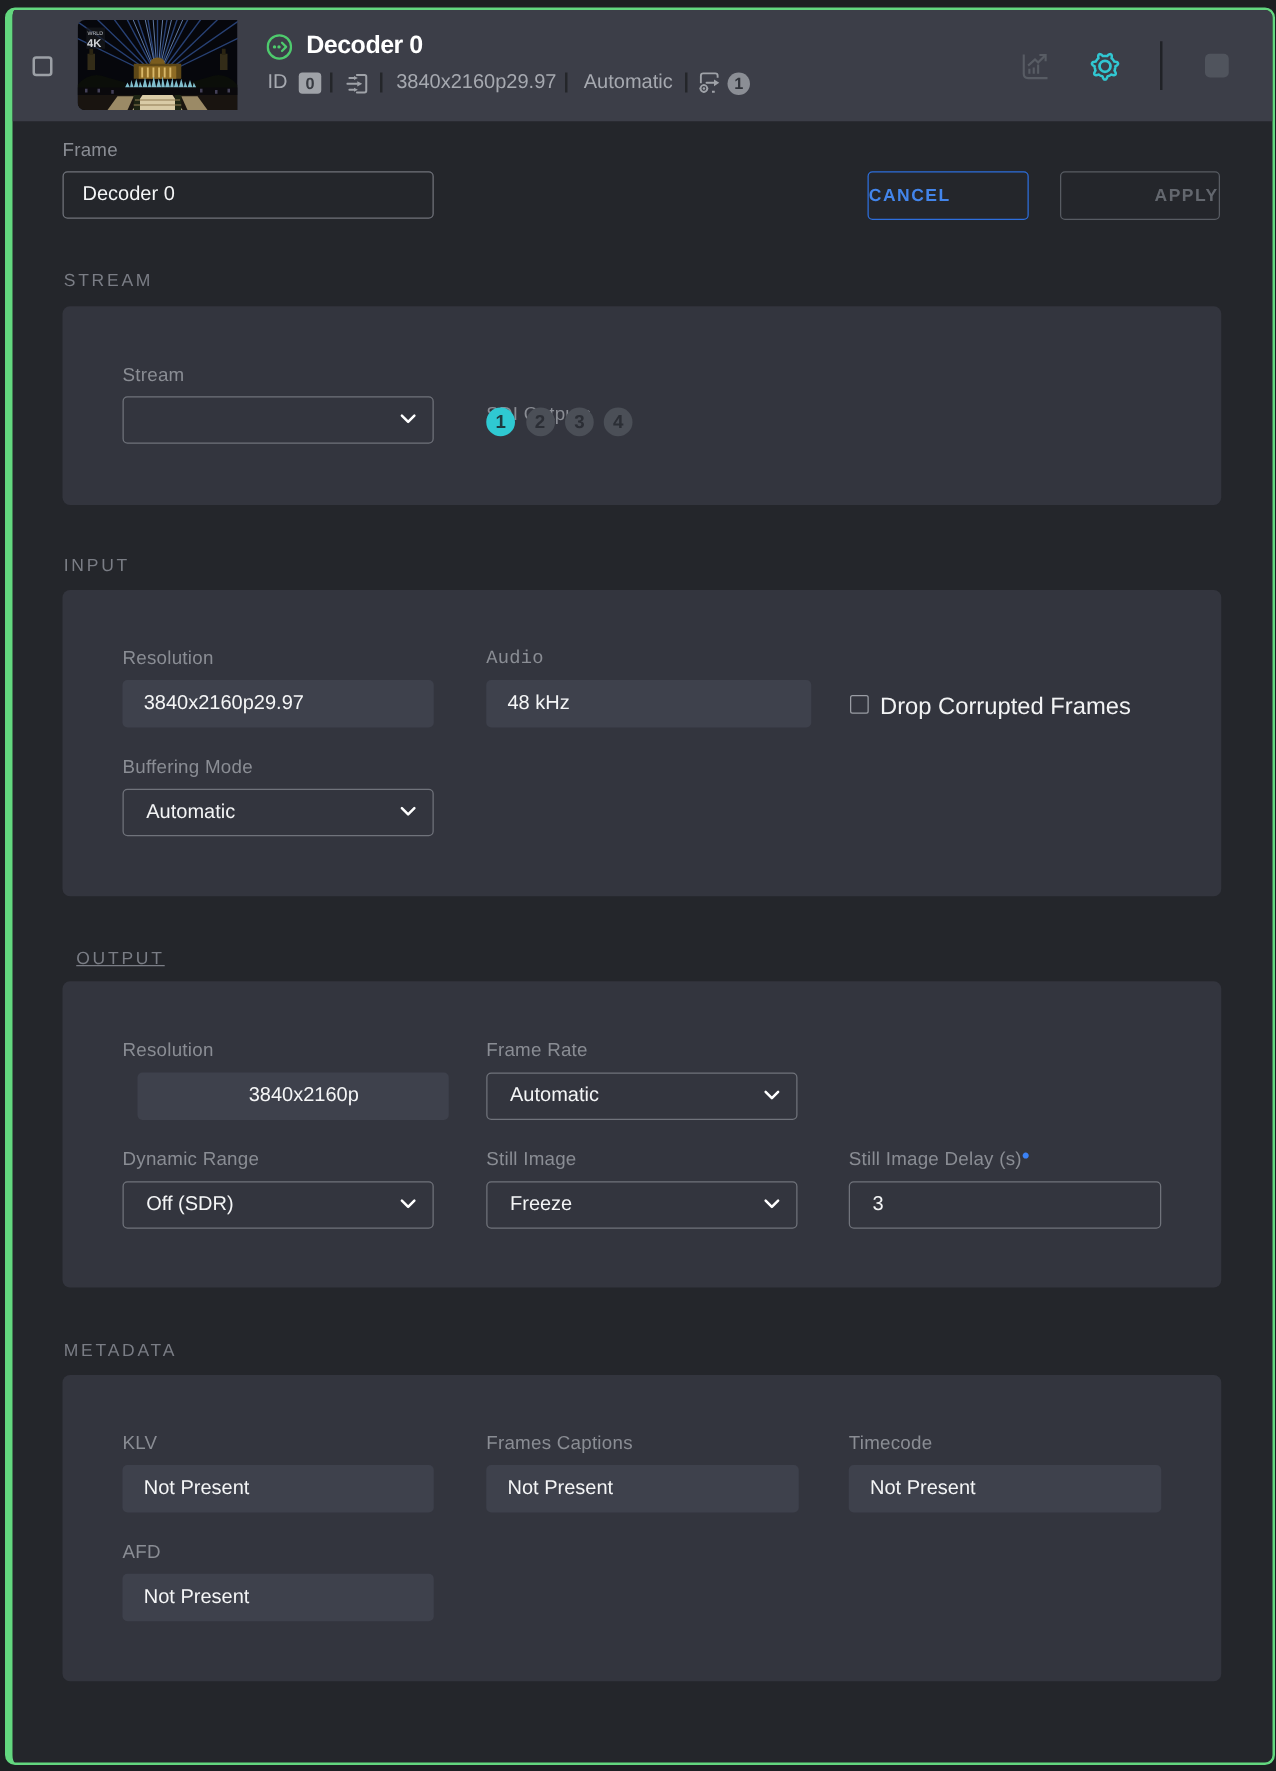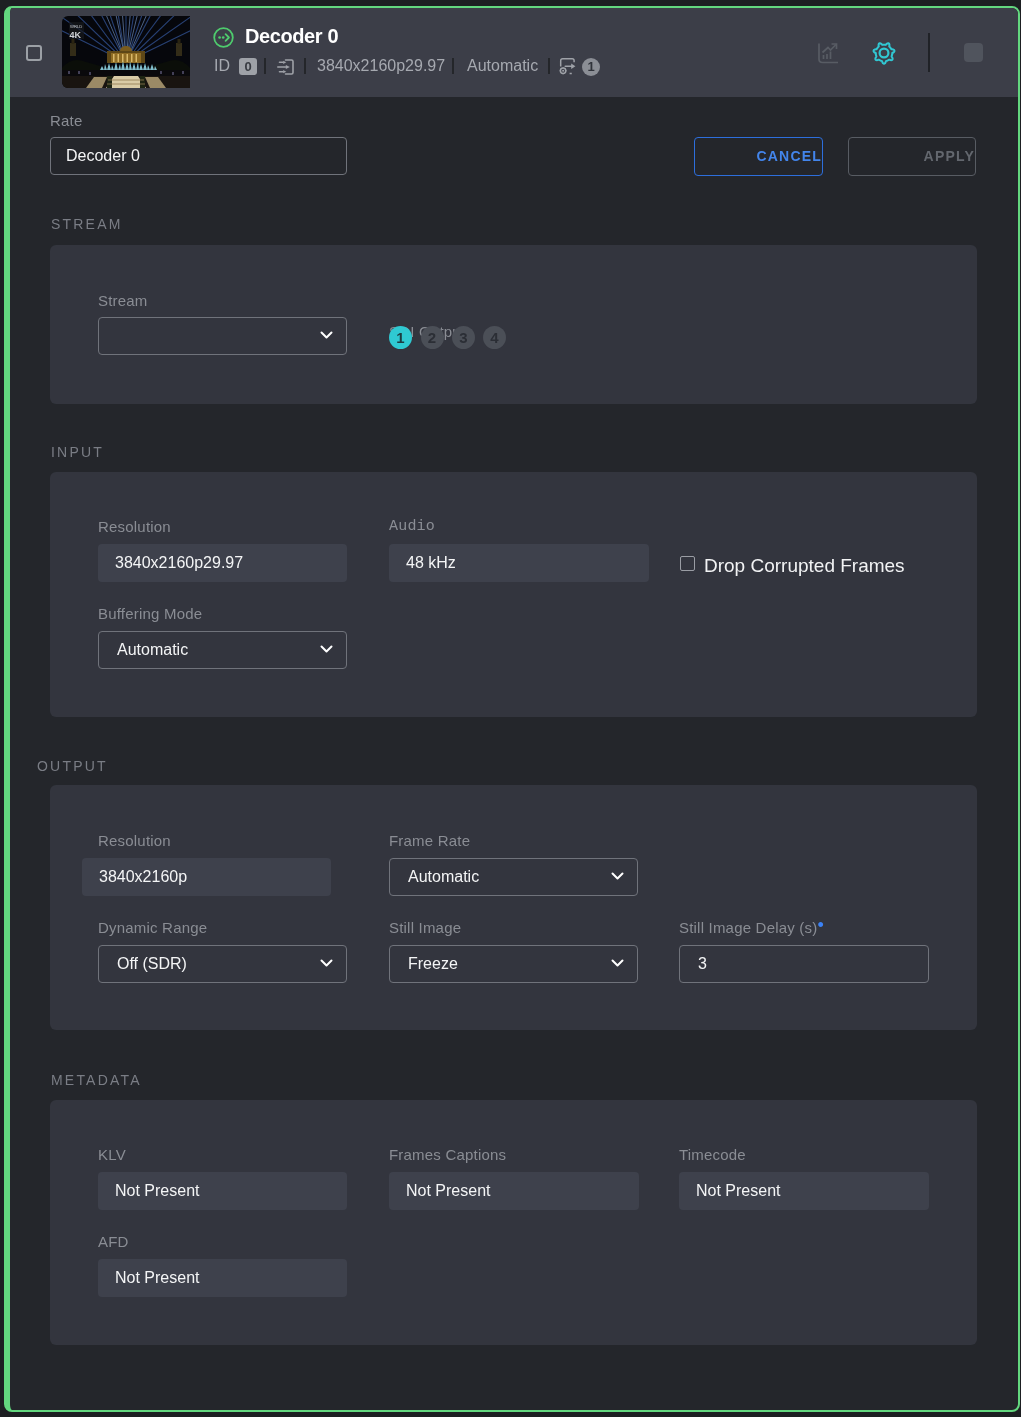--- a/index.html
+++ b/index.html
@@ -164,23 +164,23 @@
     </g>
   </svg>
 
   <svg class="abs" style="left:861px;top:32px;" width="26" height="26" viewBox="0 0 26 26">
     <path d="M21.30,13.00 L21.29,13.43 L21.25,13.87 L21.20,14.30 L21.12,14.73 L21.02,15.15 L20.89,15.56 L20.75,15.97 L20.58,16.38 L20.88,17.02 L21.38,17.84 L21.61,18.59 L21.58,19.23 L21.31,19.73 L20.83,20.05 L20.16,20.16 L19.34,20.04 L18.37,19.63 L17.88,19.71 L17.52,19.96 L17.15,20.19 L16.77,20.40 L16.38,20.58 L15.97,20.75 L15.56,20.89 L15.15,21.02 L14.81,21.50 L14.50,22.46 L14.07,23.14 L13.55,23.56 L13.00,23.70 L12.45,23.56 L11.93,23.14 L11.50,22.46 L11.19,21.50 L10.85,21.02 L10.44,20.89 L10.03,20.75 L9.62,20.58 L9.23,20.40 L8.85,20.19 L8.48,19.96 L8.12,19.71 L7.63,19.63 L6.66,20.04 L5.84,20.16 L5.17,20.05 L4.69,19.73 L4.42,19.23 L4.39,18.59 L4.62,17.84 L5.12,17.02 L5.42,16.38 L5.25,15.97 L5.11,15.56 L4.98,15.15 L4.88,14.73 L4.80,14.30 L4.75,13.87 L4.71,13.43 L4.70,13.00 L3.66,12.51 L3.01,11.95 L2.64,11.36 L2.54,10.78 L2.73,10.25 L3.18,9.81 L3.87,9.50 L4.79,9.35 L5.60,9.23 L5.81,8.85 L6.04,8.48 L6.29,8.12 L6.55,7.78 L6.83,7.45 L7.13,7.13 L7.45,6.83 L7.78,6.55 L7.57,5.53 L7.58,4.65 L7.78,3.96 L8.15,3.49 L8.67,3.26 L9.28,3.30 L9.95,3.61 L10.64,4.20 L11.27,4.88 L11.70,4.80 L12.13,4.75 L12.57,4.71 L13.00,4.70 L13.43,4.71 L13.87,4.75 L14.30,4.80 L14.73,4.88 L15.36,4.20 L16.05,3.61 L16.72,3.30 L17.33,3.26 L17.85,3.49 L18.22,3.96 L18.42,4.65 L18.43,5.53 L18.22,6.55 L18.55,6.83 L18.87,7.13 L19.17,7.45 L19.45,7.78 L19.71,8.12 L19.96,8.48 L20.19,8.85 L20.40,9.23 L21.21,9.35 L22.13,9.50 L22.82,9.81 L23.27,10.25 L23.46,10.78 L23.36,11.36 L22.99,11.95 L22.34,12.51 L21.30,13.00 Z" fill="none" stroke="#31c7d2" stroke-width="2" stroke-linejoin="round"></path>
     <circle cx="13" cy="13" r="4.4" fill="none" stroke="#31c7d2" stroke-width="2.2"></circle>
   </svg>
   <div class="abs" style="left:918px;top:25px;width:2px;height:39px;background:#202227;"></div>
   <div class="abs" style="left:954px;top:35px;width:19px;height:19px;background:#50545d;border-radius:4px;"></div>
 
-  <div class="lbl" style="left:40px;top:104px;">Rate</div>
+  <div class="lbl" style="left:40px;top:104px;">Frame</div>
   <div class="inp" style="left:40px;top:129px;width:297px;">Decoder 0</div>
-  <div class="abs" style="left:684px;top:129px;width:129px;height:39px;border:1.5px solid #2d6edc;border-radius:4px;box-sizing:border-box;color:#4385eb;font-size:14px;font-weight:600;letter-spacing:1.2px;text-align:right;line-height:37px;">CANCEL</div>
+  <div class="abs" style="left:684px;top:129px;width:129px;height:39px;border:1.5px solid #2d6edc;border-radius:4px;box-sizing:border-box;color:#4385eb;font-size:14px;font-weight:600;letter-spacing:1.2px;text-align:left;line-height:37px;">CANCEL</div>
   <div class="abs" style="left:838px;top:129px;width:128px;height:39px;border:1.5px solid #585c63;border-radius:4px;box-sizing:border-box;color:#63676e;font-size:14px;font-weight:600;letter-spacing:1.2px;text-align:right;line-height:37px;">APPLY</div>
 
   <div class="sect" style="left:41px;top:208px;">STREAM</div>
   <div class="panel" style="left:40px;top:237px;height:159px;"></div>
   <div class="lbl" style="left:88px;top:284px;">Stream</div>
   <div class="sel" style="left:88px;top:309px;">
     <svg width="13" height="8" viewBox="0 0 13 8">
         <path d="M1.5,1.5 L6.5,6.5 L11.5,1.5" fill="none" stroke="#fff" stroke-width="2" stroke-linecap="round" stroke-linejoin="round"></path>
       </svg>
   </div>
@@ -198,24 +198,24 @@
   <div class="ro" style="left:379px;top:536px;width:260px;">48 kHz</div>
   <div class="abs" style="left:670px;top:548px;width:15px;height:15px;border:1.5px solid #9a9da4;border-radius:2px;box-sizing:border-box;"></div>
   <div class="abs" style="left:694px;top:547px;font-size:19px;color:#f2f3f4;">Drop Corrupted Frames</div>
   <div class="lbl" style="left:88px;top:597px;">Buffering Mode</div>
   <div class="sel" style="left:88px;top:623px;">Automatic
     <svg width="13" height="8" viewBox="0 0 13 8">
         <path d="M1.5,1.5 L6.5,6.5 L11.5,1.5" fill="none" stroke="#fff" stroke-width="2" stroke-linecap="round" stroke-linejoin="round"></path>
       </svg>
   </div>
 
-  <div class="sect" style="left:27px;top:750px;">OUTPUT</div>
+  <div class="sect" style="left:51px;top:750px;text-decoration:underline;">OUTPUT</div>
   <div class="panel" style="left:40px;top:777px;height:245px;"></div>
   <div class="lbl" style="left:88px;top:824px;">Resolution</div>
-  <div class="ro" style="left:72px;top:850px;">3840x2160p</div>
+  <div class="ro" style="left:100px;top:850px;text-align:center;">3840x2160p</div>
   <div class="lbl" style="left:379px;top:824px;">Frame Rate</div>
   <div class="sel" style="left:379px;top:850px;">Automatic
     <svg width="13" height="8" viewBox="0 0 13 8">
         <path d="M1.5,1.5 L6.5,6.5 L11.5,1.5" fill="none" stroke="#fff" stroke-width="2" stroke-linecap="round" stroke-linejoin="round"></path>
       </svg>
   </div>
   <div class="lbl" style="left:88px;top:911px;">Dynamic Range</div>
   <div class="sel" style="left:88px;top:937px;">Off (SDR)
     <svg width="13" height="8" viewBox="0 0 13 8">
         <path d="M1.5,1.5 L6.5,6.5 L11.5,1.5" fill="none" stroke="#fff" stroke-width="2" stroke-linecap="round" stroke-linejoin="round"></path>

